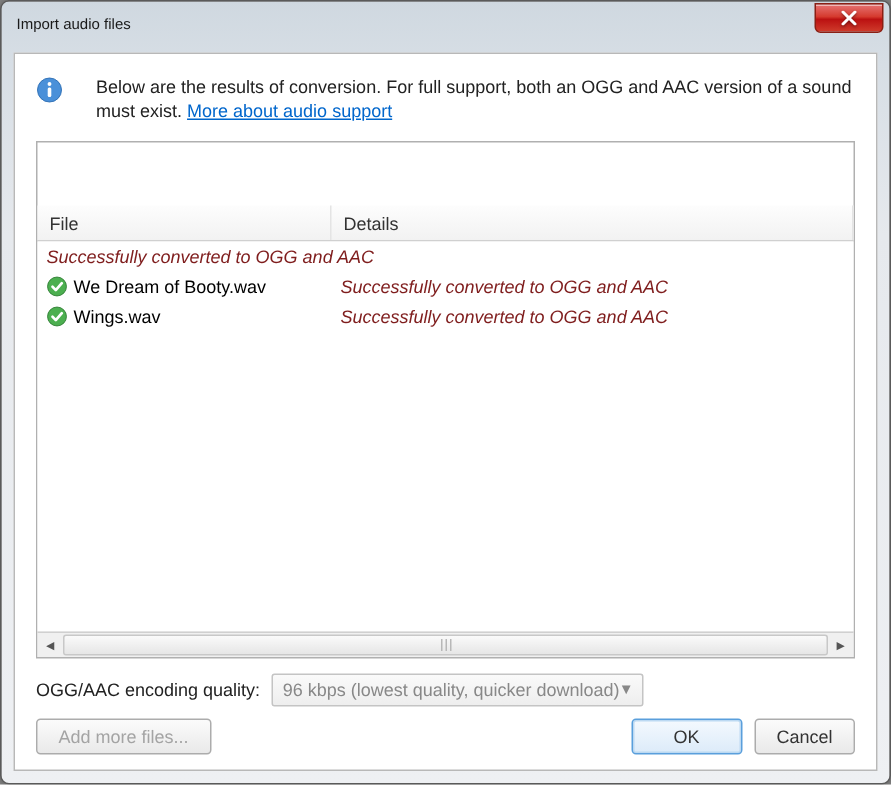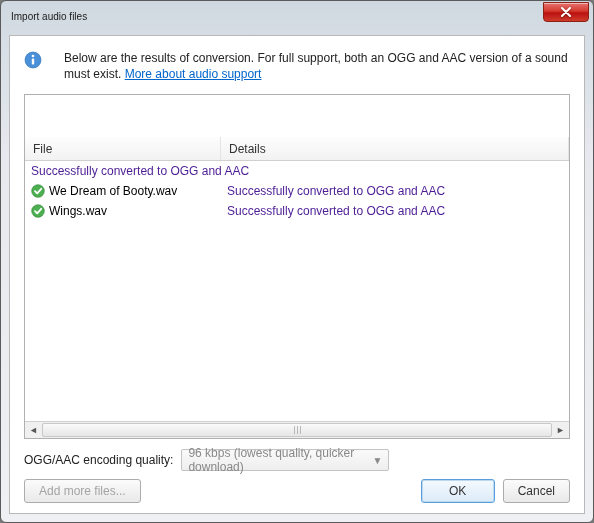--- a/index.html
+++ b/index.html
@@ -102,21 +102,21 @@
     overflow: hidden;
     background: #fff;
   }
   .tr {
     display: flex;
     height: 20px;
     align-items: center;
   }
   .td { padding: 0 6px; display: flex; align-items: center; gap: 4px; }
   .td.col-file { width: 196px; flex: 0 0 196px; }
-  .td.col-details { flex: 1; color: #4c1d95; }
+  .td.col-details { flex: 1; color: #7f1d1d; font-style: italic; }
   .status-icon { width: 14px; height: 14px; flex: 0 0 14px; }
   .hscroll {
     height: 17px;
     background: #f0f0f0;
     border-top: 1px solid #d0d0d0;
     display: flex;
     align-items: center;
   }
   .hscroll .arrow {
     width: 17px; height: 15px;
@@ -137,21 +137,21 @@
   .hscroll .grip span { width:1px; height:8px; background:#b8b8b8; }
   .quality-row {
     display: flex;
     align-items: center;
     justify-content: flex-start;
     gap: 8px;
     padding: 10px 1px 8px 0;
     color: #222;
   }
   .select {
-    width: 208px;
+    width: 248px;
     height: 22px;
     border: 1px solid #c4c4c4;
     border-radius: 2px;
     background: linear-gradient(#fafafa,#eeeeee);
     display: flex;
     align-items: center;
     padding: 0 6px;
     color: #888;
     position: relative;
   }

